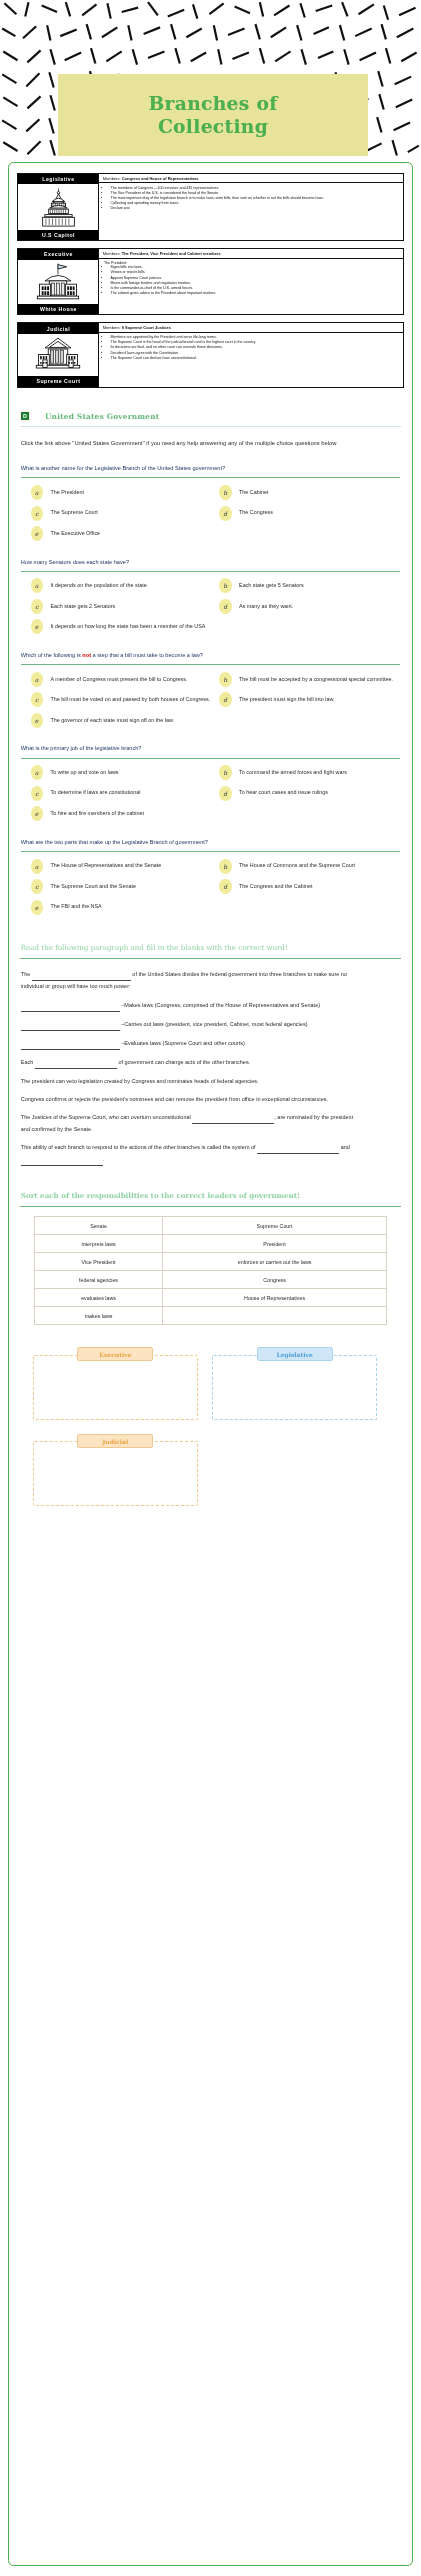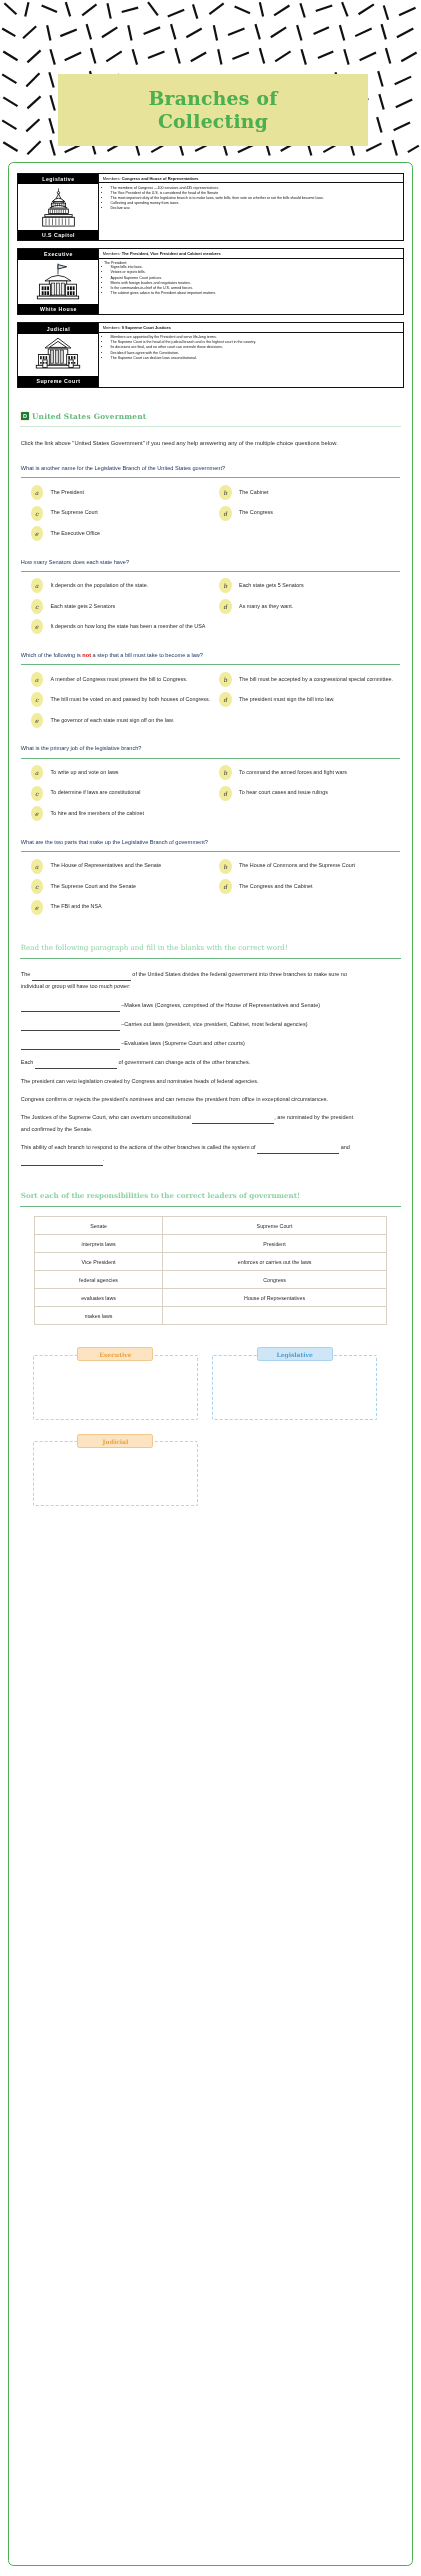--- a/index.html
+++ b/index.html
@@ -20,21 +20,21 @@
     overflow:hidden;
     background:#ffffff;
   }
   .hero-pattern {
     position:absolute; inset:0;
     background-color:#ffffff;
   }
   .hero-banner {
     position:absolute;
     left:58px; top:74px;
-    width:310px; height:72px;
+    width:310px; height:82px;
     background:#e8e39b;
     display:flex; flex-direction:column;
     align-items:center; justify-content:center;
     z-index:3;
   }
   .hero-title {
     font-family:"DejaVu Serif", serif;
     font-weight:700;
     font-size:18.7px;
     line-height:1.22;
@@ -109,21 +109,21 @@
     color:#111;
     margin:0;
   }
   .bt-spacer { height:4.4px; }
 
   
   .bld { display:block; }
 
   
   .sec-head {
-    display:flex; align-items:center; gap:3px;
+    display:flex; align-items:center; gap:16px;
     margin:24px 0 0 3.3px;
   }
   .sec-badge {
     width:8.2px; height:8.2px;
     background:#1b7a33;
     color:#ffffff;
     font-size:5.5px; font-weight:700;
     display:flex; align-items:center; justify-content:center;
     border-radius:0.5px;
     box-shadow:0 0 1.6px rgba(230,140,90,.8);

